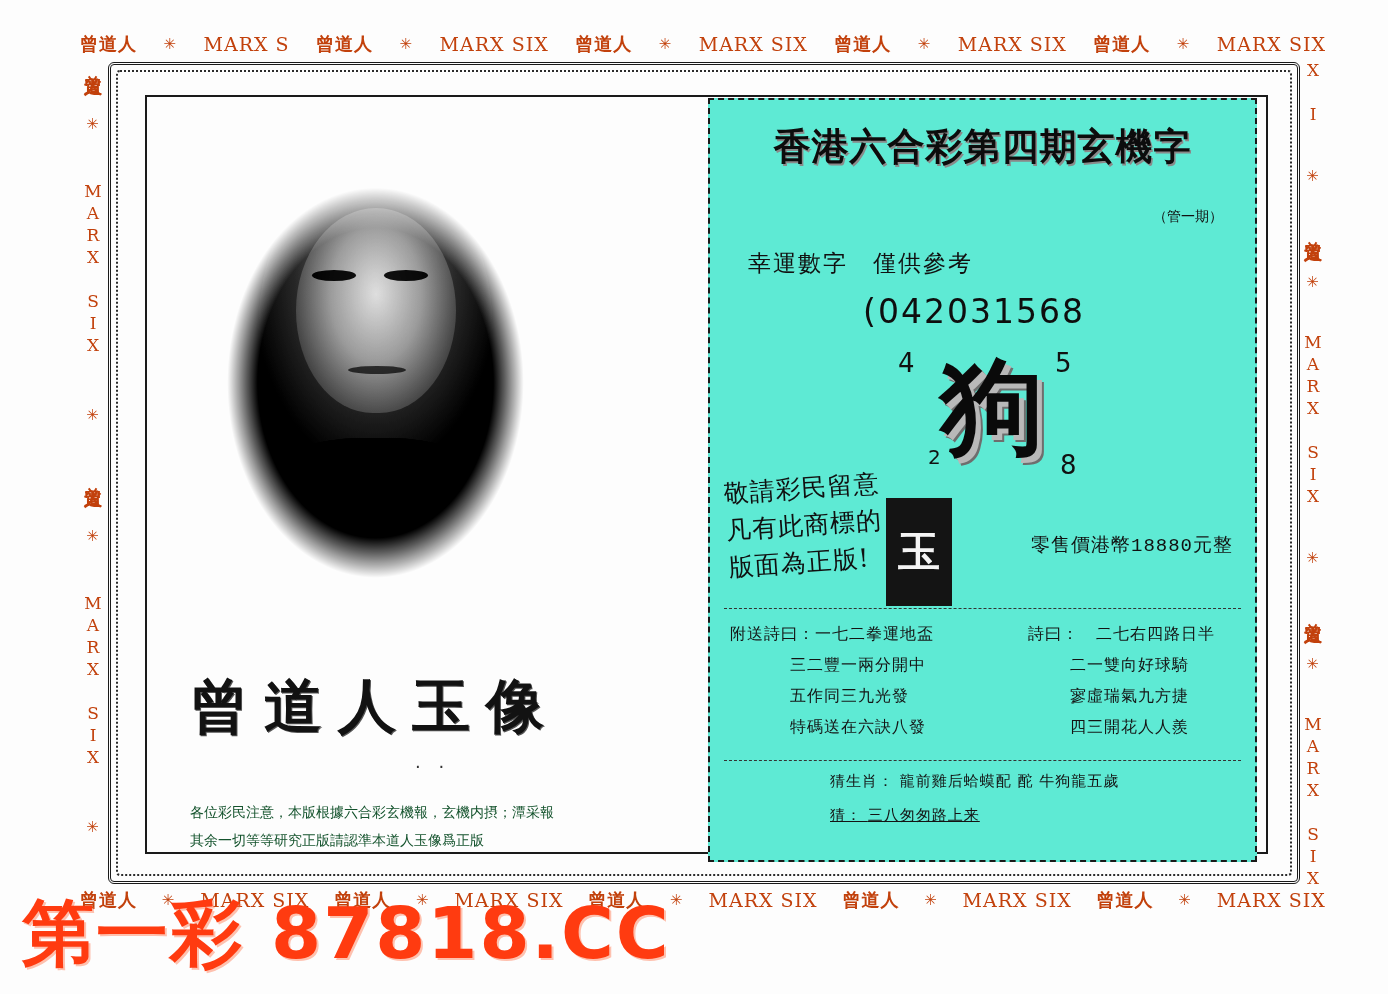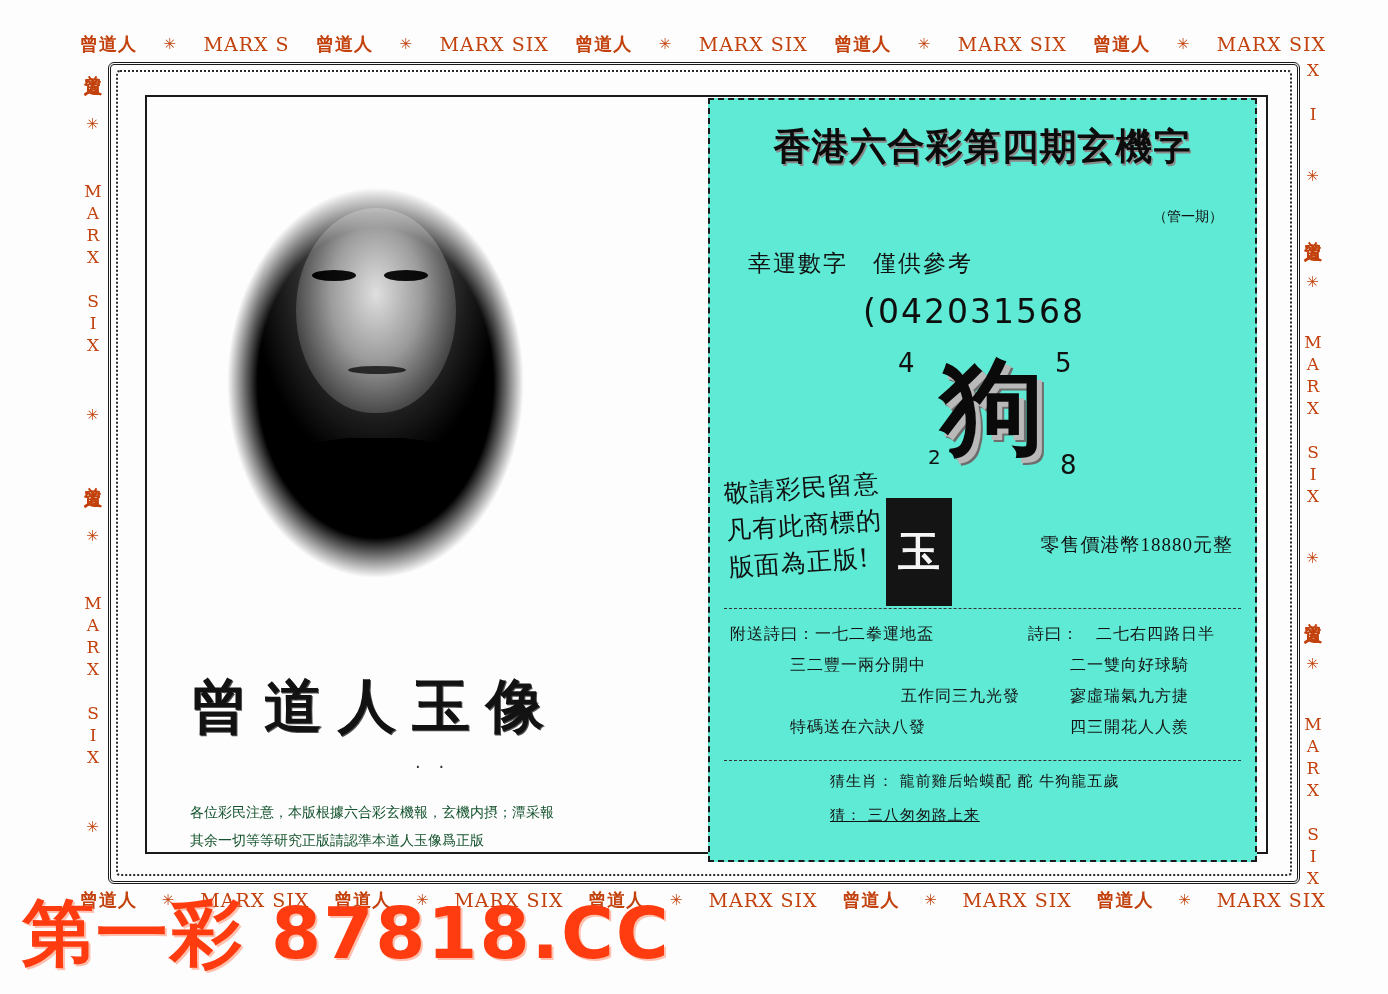--- a/index.html
+++ b/index.html
@@ -161,21 +161,21 @@
   .stamp{
     position:absolute;left:176px;top:398px;width:66px;height:108px;
     background:#141414;
     color:#f4f4f4;
     font-size:42px;font-weight:bold;line-height:108px;text-align:center;
     font-family:"DejaVu Serif","Liberation Serif",serif;
   }
   .price{
     position:absolute;right:22px;top:432px;
     font-size:19px;color:#111;letter-spacing:1px;
-    font-family:Liberation Serif, serif;
+    font-family:Liberation Mono, monospace;
   }
   .hr-dash{
     position:absolute;left:14px;right:14px;top:508px;border-top:1px dashed #333;
   }
   .poem{
     position:absolute;top:518px;font-size:16px;line-height:31px;color:#141414;
     font-family:"DejaVu Sans","Liberation Sans",sans-serif;
     letter-spacing:1px;
   }
   .poem.left{left:20px;width:290px;}
@@ -303,21 +303,21 @@
 凡有此商標的
 版面為正版!</div>
     <div class="stamp">玉</div>
     <div class="price">零售價港幣18880元整</div>
 
     <div class="hr-dash"></div>
 
     <div class="poem left">
       <div>附送詩曰：一七二拳運地盃</div>
       <div style="padding-left:60px;">三二豐一兩分開中</div>
-      <div style="padding-left:60px;text-align:right;">五作同三九光發</div>
+      <div style="padding-left:60px;">五作同三九光發</div>
       <div style="padding-left:60px;">特碼送在六訣八發</div>
     </div>
     <div class="poem right">
       <div>詩曰：　二七右四路日半</div>
       <div style="padding-left:42px;">二一雙向好球騎</div>
       <div style="padding-left:42px;">寥虛瑞氣九方捷</div>
       <div style="padding-left:42px;">四三開花人人羨</div>
     </div>
 
     <div class="hr-dash2"></div>

